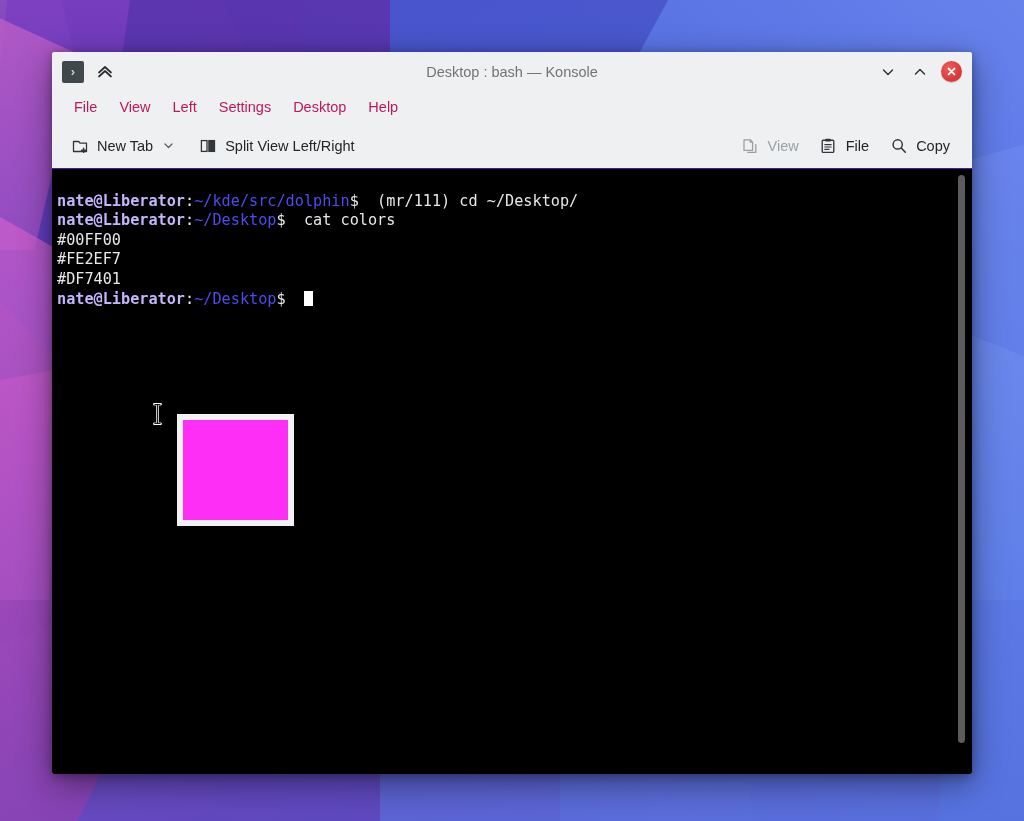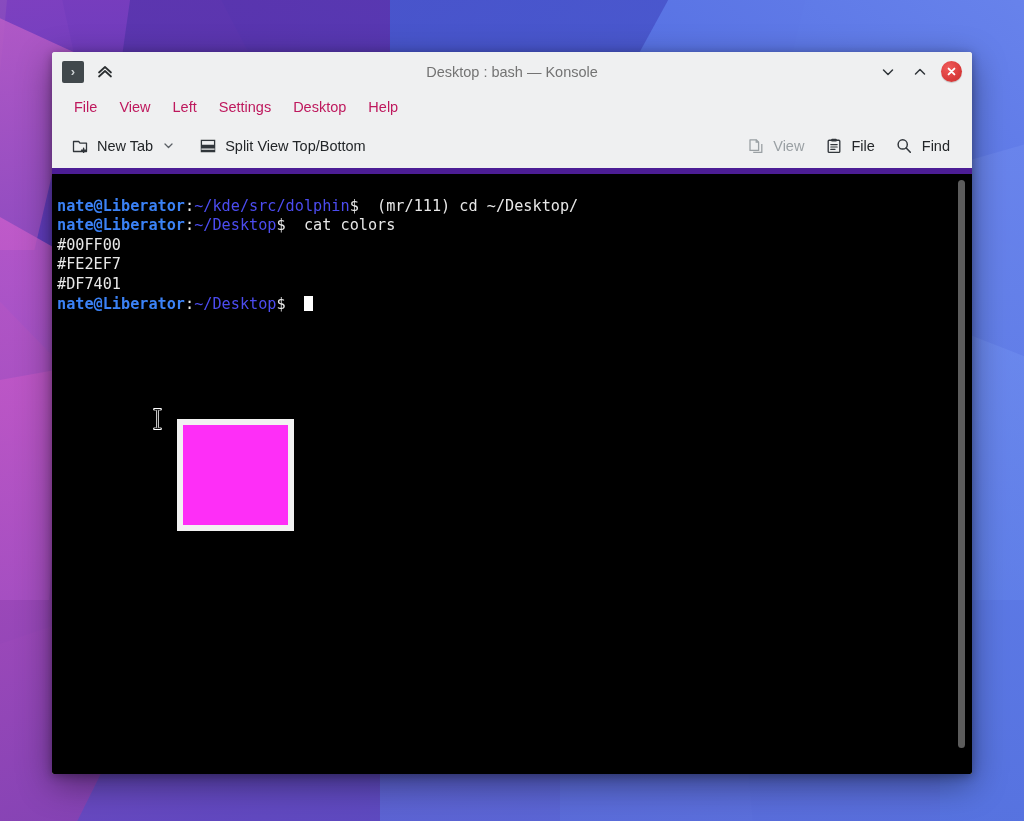--- a/index.html
+++ b/index.html
@@ -153,21 +153,21 @@
     white-space: nowrap;
   }
 
   
   #toolbar {
     height: 45px; min-height:45px;
     background: #eff0f1;
     display:flex; align-items:center;
     padding: 0 14px 0 10px;
     gap: 4px;
-    border-bottom: 6px solid #4c1d95;
+    border-bottom: 1px solid #4c1d95;
   }
   .tbtn {
     display:flex; align-items:center; gap:8px;
     padding: 5px 8px;
     border-radius: 3px;
     font-size: 14.5px;
     color:#232629;
     white-space:nowrap;
   }
   .tbtn.disabled { color:#9aa0a4; }
@@ -185,21 +185,21 @@
   #term-text {
     position:absolute;
     left: 5px; top: 3px;
     font-family: "DejaVu Sans Mono", "Liberation Mono", monospace;
     font-size: 15.2px;
     line-height: 19.6px;
     white-space: pre;
     color: #e6e6e6;
     letter-spacing: 0px;
   }
-  .t-user { color:#3b82f6; font-weight:bold; }
+  .t-user { color:#c4b5fd; font-weight:bold; }
   .t-path { color:#4c4cf0; font-weight:normal; }
   .t-plain { color:#e8e8e8; }
   .t-line { display:block; height:19.6px; }
   .blockcursor {
     display:inline-block;
     width: 9px; height: 15px;
     background: #ffffff;
     vertical-align: -2px;
   }
 
@@ -315,31 +315,30 @@
           </svg>
         </span>
         <span>New Tab</span>
         <span class="ico caret-small">
           <svg width="11" height="11" viewBox="0 0 11 11">
             <path d="M2 4 L5.5 7.5 L9 4" fill="none" stroke="#5a6065" stroke-width="1.3" stroke-linecap="round" stroke-linejoin="round"></path>
           </svg>
         </span>
       </div>
 
-
       <div class="tbtn">
         <span class="ico">
           <svg width="18" height="18" viewBox="0 0 18 18">
-            <rect x="2.4" y="3.4" width="13.2" height="5.0" fill="none" stroke="#31363b" stroke-width="1.3"></rect>
-            <rect x="2.4" y="9.6" width="13.2" height="5.0" fill="#31363b" stroke="#31363b" stroke-width="1.3"></rect>
-            <path d="M2.4 12.1 h13.2" stroke="#eff0f1" stroke-width="1.1"></path>
-          </svg>
-        </span>
-        <span>Split View Top/Bottom</span>
-      </div>
+            <rect x="2.4" y="3.6" width="5.6" height="10.8" fill="none" stroke="#31363b" stroke-width="1.3"></rect>
+            <rect x="9.9" y="3.6" width="5.6" height="10.8" fill="#31363b" stroke="#31363b" stroke-width="1.3"></rect>
+          </svg>
+        </span>
+        <span>Split View Left/Right</span>
+      </div>
+
 
       <div class="spacer"></div>
 
       <div class="tbtn disabled">
         <span class="ico">
           <svg width="18" height="18" viewBox="0 0 18 18">
             <path d="M3 2.8 h6.2 l2.4 2.4 v8.2 h-8.6 z" fill="none" stroke="#9aa0a4" stroke-width="1.3" stroke-linejoin="round"></path>
             <path d="M9.2 2.8 v2.4 h2.4" fill="none" stroke="#9aa0a4" stroke-width="1.2"></path>
             <path d="M6.2 15.4 h8.6 v-8.4" fill="none" stroke="#9aa0a4" stroke-width="1.3" stroke-linejoin="round"></path>
           </svg>
@@ -358,21 +357,21 @@
         <span>File</span>
       </div>
 
       <div class="tbtn">
         <span class="ico">
           <svg width="18" height="18" viewBox="0 0 18 18">
             <circle cx="7.7" cy="7.4" r="4.6" fill="none" stroke="#31363b" stroke-width="1.45"></circle>
             <path d="M11.2 11 L15.3 15.2" stroke="#31363b" stroke-width="1.6" stroke-linecap="round"></path>
           </svg>
         </span>
-        <span>Find</span>
+        <span>Copy</span>
       </div>
 
     </div>
 
     <div id="terminal" style="background: rgb(0, 0, 0);">
       <div id="term-text">
 <span class="t-line"><span class="t-user">nate@Liberator</span><span class="t-plain">:</span><span class="t-path">~/kde/src/dolphin</span><span class="t-plain">$</span><span class="t-plain">  (mr/111) cd ~/Desktop/</span></span><span class="t-line"><span class="t-user">nate@Liberator</span><span class="t-plain">:</span><span class="t-path">~/Desktop</span><span class="t-plain">$</span><span class="t-plain">  cat colors</span></span><span class="t-line t-plain">#00FF00</span><span class="t-line t-plain">#FE2EF7</span><span class="t-line t-plain">#DF7401</span><span class="t-line"><span class="t-user">nate@Liberator</span><span class="t-plain">:</span><span class="t-path">~/Desktop</span><span class="t-plain">$</span><span class="t-plain">  </span><span class="blockcursor"></span></span>
       </div>
 
       <div id="swatch" style="background: rgb(242, 242, 242);">

